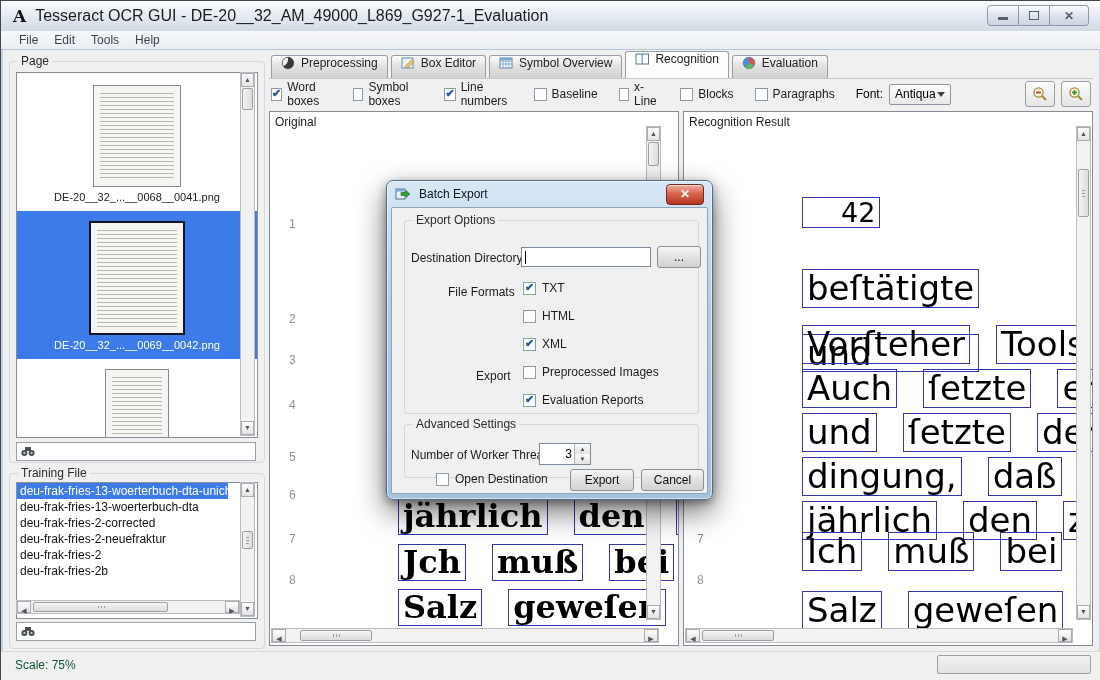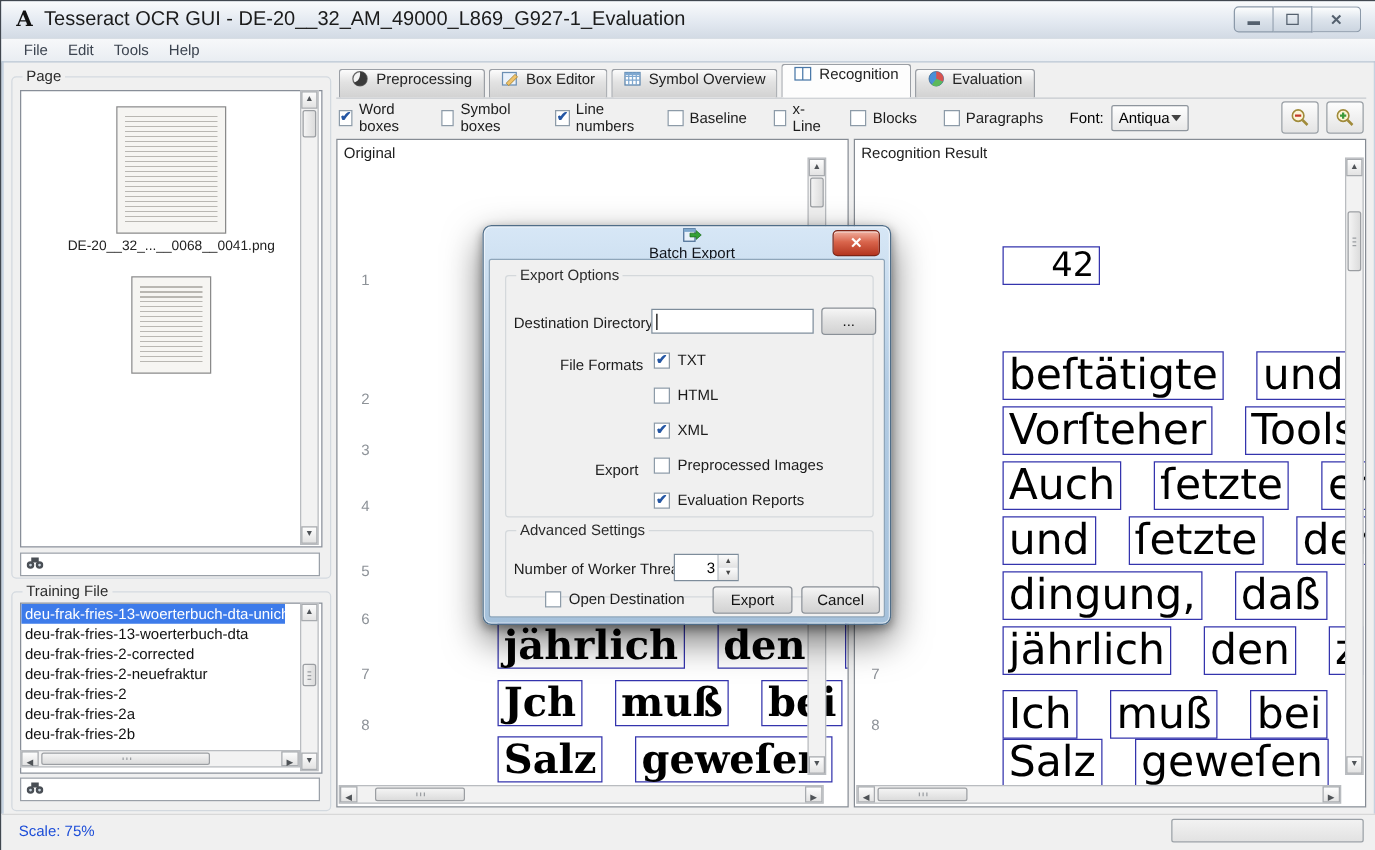--- a/index.html
+++ b/index.html
@@ -90,21 +90,21 @@
   .line-number{position:absolute;font-size:12px;color:#8d9298;}
   .text-line{position:absolute;display:flex;gap:26px;white-space:nowrap;}
   .word{border:1px solid #3434ad;padding:0 4px;display:inline-block;line-height:1.08;}
   .rec-line .word{font-family:"DejaVu Sans",sans-serif;font-size:34px;color:#000;}
   .rec-line.small .word{font-size:27px;padding-left:38px;}
   .orig-line .word{font-family:"DejaVu Serif",serif;font-weight:bold;font-size:32px;color:#000;}
   
   #dialog{position:absolute;left:385px;top:179px;width:325px;height:318px;z-index:50;
     background:linear-gradient(#d7e7f6,#b3cce4 40%,#a5c1db);border:1px solid #4f6d88;border-radius:7px;
     box-shadow:0 12px 30px rgba(0,0,0,.55),0 3px 8px rgba(0,0,0,.35),inset 0 0 0 1px rgba(255,255,255,.55);}
-  #dialog-titlebar{position:absolute;left:0;top:0;width:100%;height:26px;display:flex;align-items:center;flex-direction:column;}
+  #dialog-titlebar{position:absolute;left:0;top:0;width:100%;height:26px;display:flex;align-items:center;}
   #dialog-title{font-size:12px;color:#10131a;margin-left:8px;}
   #dialog-icon{margin-left:8px;display:flex;}
   #dialog-close{position:absolute;right:8px;top:3px;width:36px;height:19px;border-radius:4px;
     background:linear-gradient(#f0b0a0,#d9654c 45%,#b43620);border:1px solid #7c2416;
     color:#fff;font-size:12px;font-weight:bold;text-align:center;line-height:18px;
     box-shadow:inset 0 1px 0 rgba(255,255,255,.6);}
   #dialog-client{position:absolute;left:4px;right:4px;top:26px;bottom:5px;background:#f0f0f0;
     border:1px solid #8fa6ba;border-radius:2px;}
   .dlg-group{position:absolute;left:12px;width:293px;border:1px solid #d4d8db;border-radius:3px;background:#f0f0f0;}
   .dlg-group>.gb-label{position:absolute;top:-8px;left:8px;background:#f0f0f0;padding:0 3px;font-size:12px;color:#2b2b2b;}
@@ -125,21 +125,21 @@
   .spin-btns{position:absolute;right:0;top:0;width:15px;height:100%;border-left:1px solid #aab2ba;}
   .spin-up,.spin-down{position:absolute;left:0;width:100%;height:50%;background:linear-gradient(#fcfcfc,#e2e2e2);
     font-size:6px;color:#444;text-align:center;line-height:10px;}
   .spin-up{top:0;border-bottom:1px solid #aab2ba;}
   .spin-down{bottom:0;}
   #export-btn{left:178px;top:261px;width:64px;height:22px;}
   #cancel-btn{left:249px;top:261px;width:63px;height:22px;}
   
   #statusbar{position:absolute;left:0;top:650px;width:100%;height:30px;background:#f0f0f0;
     border-top:1px solid #d8d8d8;}
-  #scale-label{position:absolute;left:14px;top:6px;font-size:12px;color:#1d4ed8;}
+  #scale-label{position:absolute;left:14px;top:6px;font-size:12px;color:#14532d;}
   #status-progress{position:absolute;right:10px;top:3px;width:152px;height:17px;
     border:1px solid #9aa0a6;background:linear-gradient(#f2f2f2,#e2e2e2);border-radius:2px;}
 </style>
 </head>
 <body>
 
 <div id="app">
 
   <div id="titlebar">
     <span id="app-icon">A</span>
@@ -163,20 +163,24 @@
       <span class="menu-item">Tools</span>
       <span class="menu-item">Help</span>
     </div>
 
   <div id="page-group" class="groupbox">
     <span class="gb-label">Page</span>
     <div id="page-list" class="sunken">
         <div class="page-item">
           <div class="thumb" style="width: 86px; height: 100px; margin-top: 12px;"></div>
           <div class="pi-label">DE-20__32_...__0068__0041.png</div>
+        </div>
+        <div class="page-item selected">
+          <div class="thumb" style="width: 92px; height: 110px; margin-top: 10px;"></div>
+          <div class="pi-label">DE-20__32_...__0069__0042.png</div>
         </div>
         <div class="page-item">
           <div class="thumb" style="width: 62px; height: 76px; margin-top: 10px; margin-bottom: 6px;"></div>
         </div>
       </div>
     <div class="vsb" style="left:230px;top:10px;width:15px;height:364px;">
       <div class="sb-arrow" style="top:0;">▲</div>
       <div class="sb-thumb" style="left:1px;right:1px;top:15px;height:22px;"></div>
       <div class="sb-arrow" style="bottom:0;">▼</div>
     </div>
@@ -194,21 +198,20 @@
   </div>
 
   <div id="training-group" class="groupbox">
     <span class="gb-label">Training File</span>
     <div id="training-list" class="sunken">
         <div class="tr-row selected">deu-frak-fries-13-woerterbuch-dta-unicharam</div>
         <div class="tr-row">deu-frak-fries-13-woerterbuch-dta</div>
         <div class="tr-row">deu-frak-fries-2-corrected</div>
         <div class="tr-row">deu-frak-fries-2-neuefraktur</div>
         <div class="tr-row">deu-frak-fries-2</div>
-        <div class="tr-row">deu-frak-fries-2a</div>
         <div class="tr-row">deu-frak-fries-2b</div>
       </div>
     <div class="vsb" style="left:230px;top:8px;width:15px;height:135px;">
       <div class="sb-arrow" style="top:0;">▲</div>
       <div class="sb-thumb" style="left:1px;right:1px;top:48px;height:18px;">
           <span class="grip"></span>
         </div>
       <div class="sb-arrow" style="bottom:0;">▼</div>
     </div>
     <div class="hsb" style="left:6px;top:126px;width:224px;height:14px;">
@@ -390,21 +393,21 @@
         <span class="line-number" style="left: 13px; top: 286px;">4</span>
         <span class="line-number" style="left: 13px; top: 338px;">5</span>
         <span class="line-number" style="left: 13px; top: 376px;">6</span>
         <span class="line-number" style="left: 13px; top: 420px;">7</span>
         <span class="line-number" style="left: 13px; top: 461px;">8</span>
       </div>
     <div id="rec-lines">
         <div class="text-line rec-line small" style="left: 118px; top: 85px;">
           <span class="word">42</span>
         </div>
-        <div class="text-line rec-line" style="left: 118px; top: 169px;">
+        <div class="text-line rec-line" style="left: 118px; top: 157px; flex-direction: column;">
           <span class="word">beſtätigte</span>
           <span class="word">und</span>
         </div>
         <div class="text-line rec-line" style="left: 118px; top: 213px;">
           <span class="word">Vorſteher</span>
           <span class="word">Tools</span>
         </div>
         <div class="text-line rec-line" style="left: 118px; top: 257px;">
           <span class="word">Auch</span>
           <span class="word">ſetzte</span>
@@ -417,21 +420,21 @@
         </div>
         <div class="text-line rec-line" style="left: 118px; top: 345px;">
           <span class="word">dingung,</span>
           <span class="word">daß</span>
         </div>
         <div class="text-line rec-line" style="left: 118px; top: 389px;">
           <span class="word">jährlich</span>
           <span class="word">den</span>
           <span class="word">z</span>
         </div>
-        <div class="text-line rec-line" style="left: 118px; top: 440px; justify-content: space-between;">
+        <div class="text-line rec-line" style="left: 118px; top: 420px; justify-content: space-between;">
           <span class="word">Ich</span>
           <span class="word">muß</span>
           <span class="word">bei</span>
         </div>
         <div class="text-line rec-line" style="left: 118px; top: 479px;">
           <span class="word">Salz</span>
           <span class="word">geweſen</span>
         </div>
       </div>
     <div class="vsb" style="right:1px;top:14px;width:15px;height:494px;">

